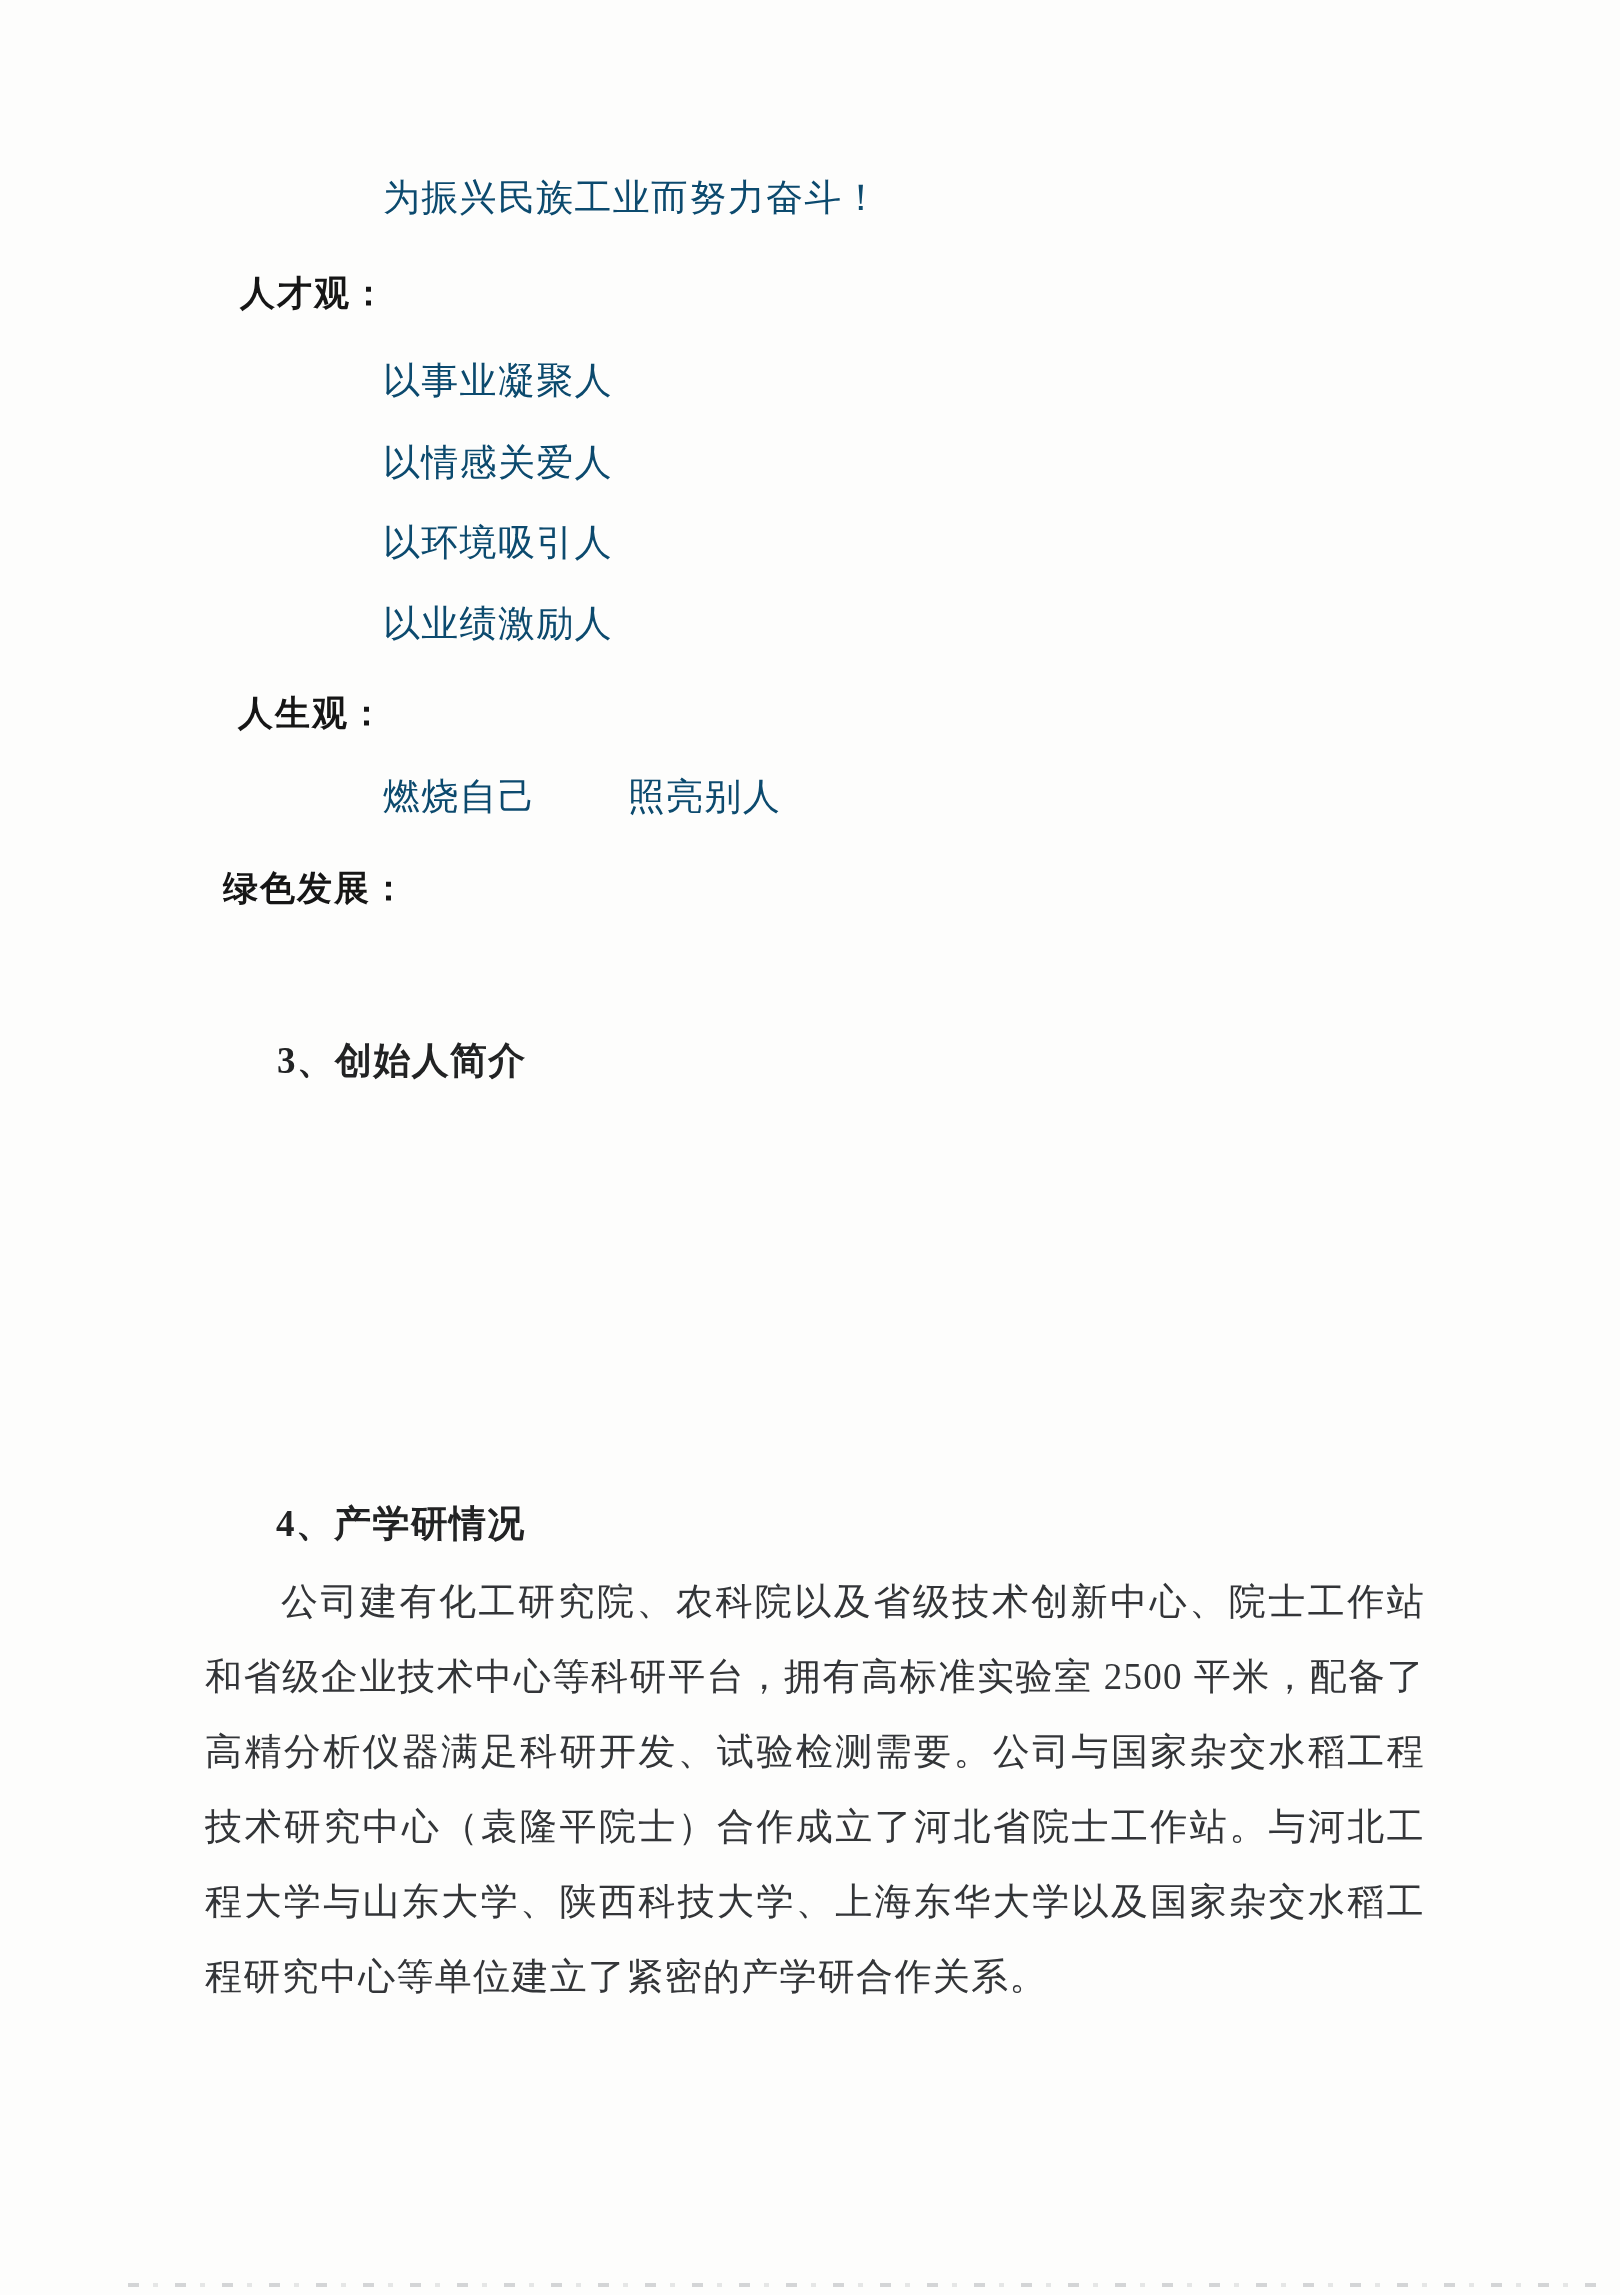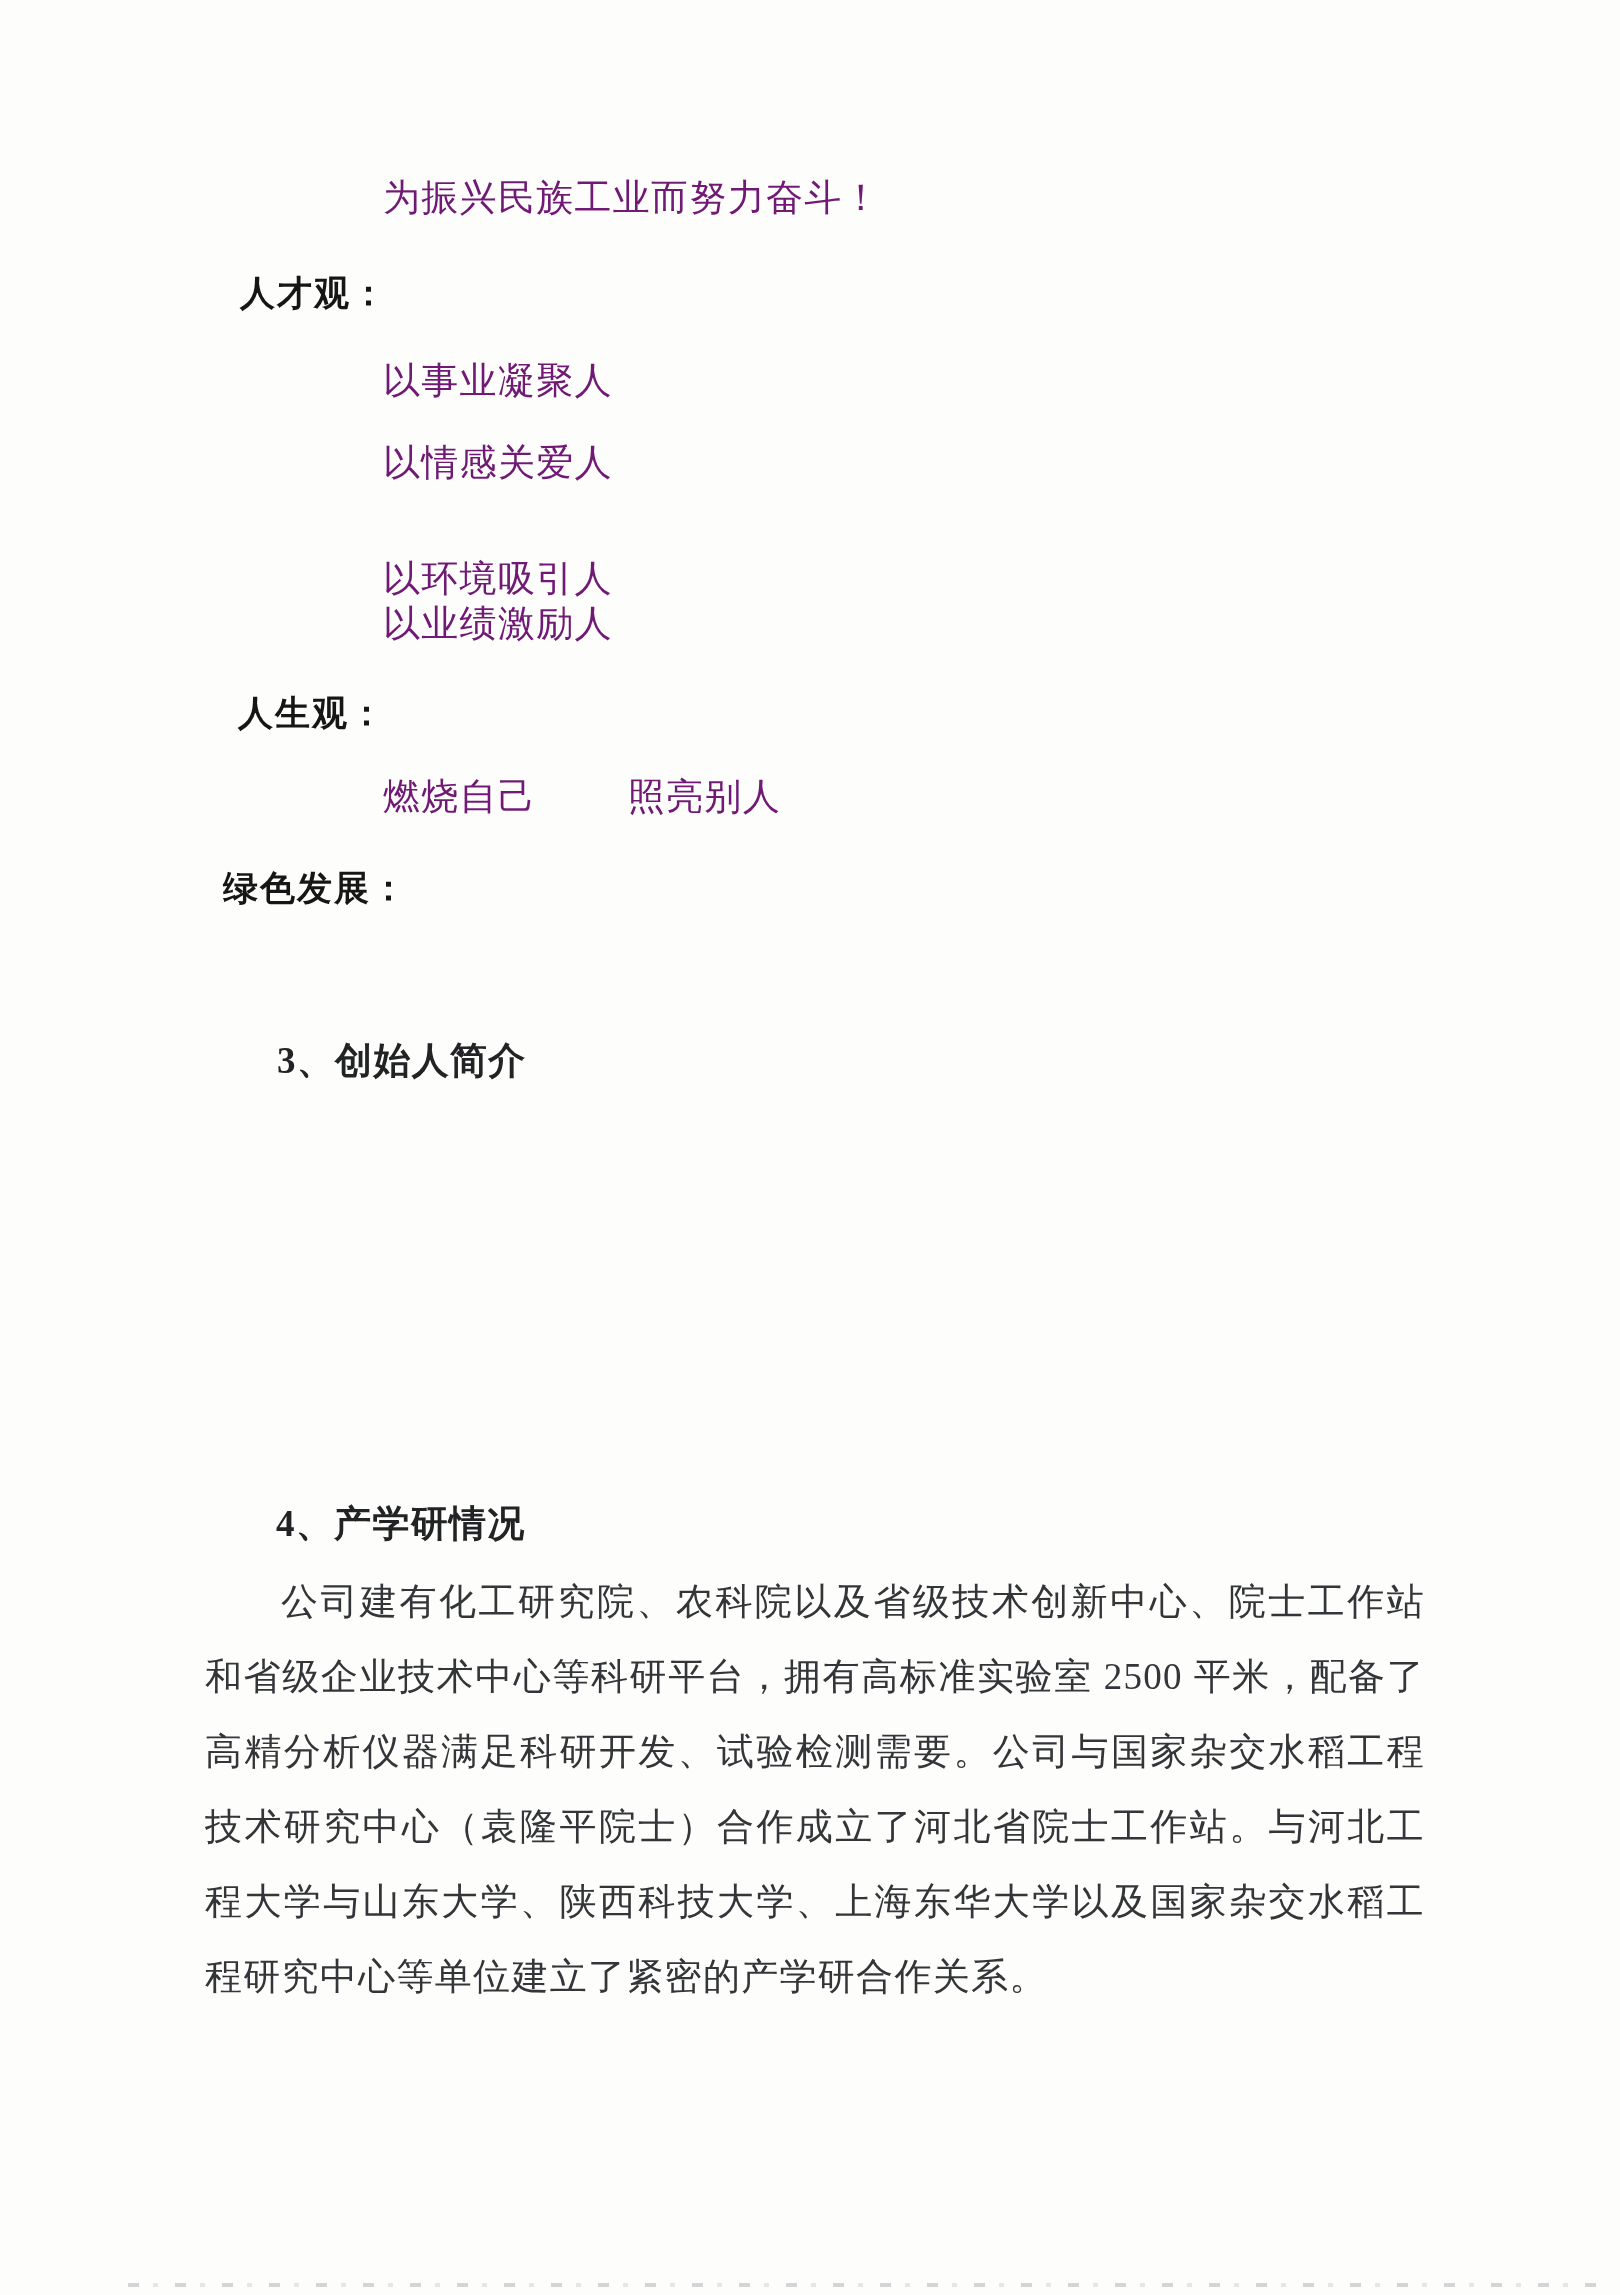--- a/index.html
+++ b/index.html
@@ -11,40 +11,40 @@
     overflow:hidden;
     font-family:"Liberation Serif","DejaVu Serif",serif;
     color:#2d2d2d;
   }
   .line{
     position:absolute;
     font-size:37px;
     line-height:1;
     letter-spacing:1.3px;
     white-space:nowrap;
-    color:#701a75;
+    color:#0c4a6e;
   }
   .slogan{ left:383px; top:179px; }
   .vheading{
     position:absolute;
     font-family:"DejaVu Sans","Liberation Sans",sans-serif;
     font-weight:700;
     font-size:35px;
     line-height:1;
     letter-spacing:2px;
     color:#161616;
     white-space:nowrap;
     text-align:right;
   }
   .vh-talent{ left:240px; top:276px; }
   .vh-life{   left:238px; top:696px; }
   .vh-green{  left:223px; top:871px; }
   .talent-0{ left:383px; top:362px; }
   .talent-1{ left:383px; top:444px; }
-  .talent-2{ left:383px; top:524px;margin-top:36px; }
+  .talent-2{ left:383px; top:524px; }
   .talent-3{ left:383px; top:605px; }
   .life-row{ left:383px; top:778px; }
   .life-row span{ display:inline-block; }
   .life-row .gap{ margin-right:81px; }
   .green-row{ left:394px; top:952px; }
   .green-row span{ display:inline-block; }
   .green-row .gap{ margin-right:60px; }
   .numheading{
     position:absolute;
     font-size:37px;

